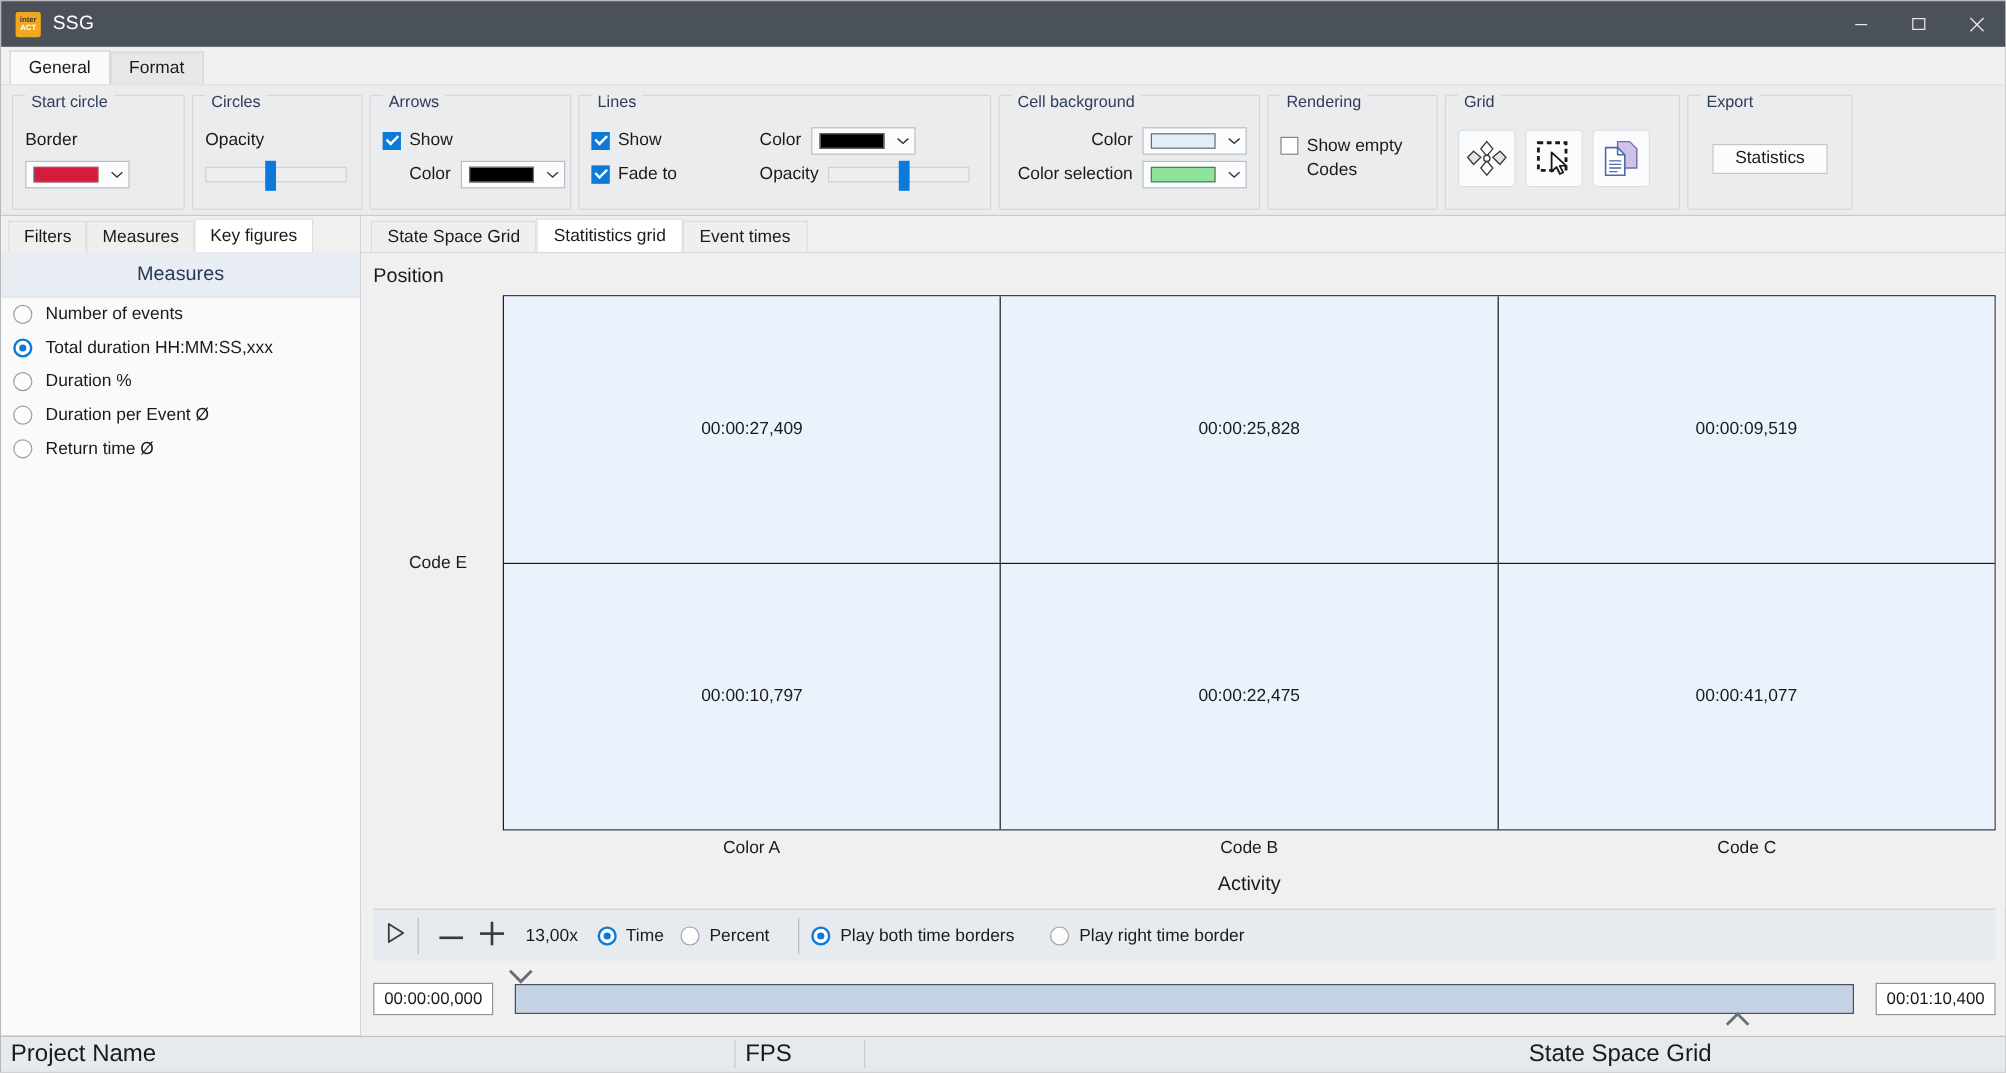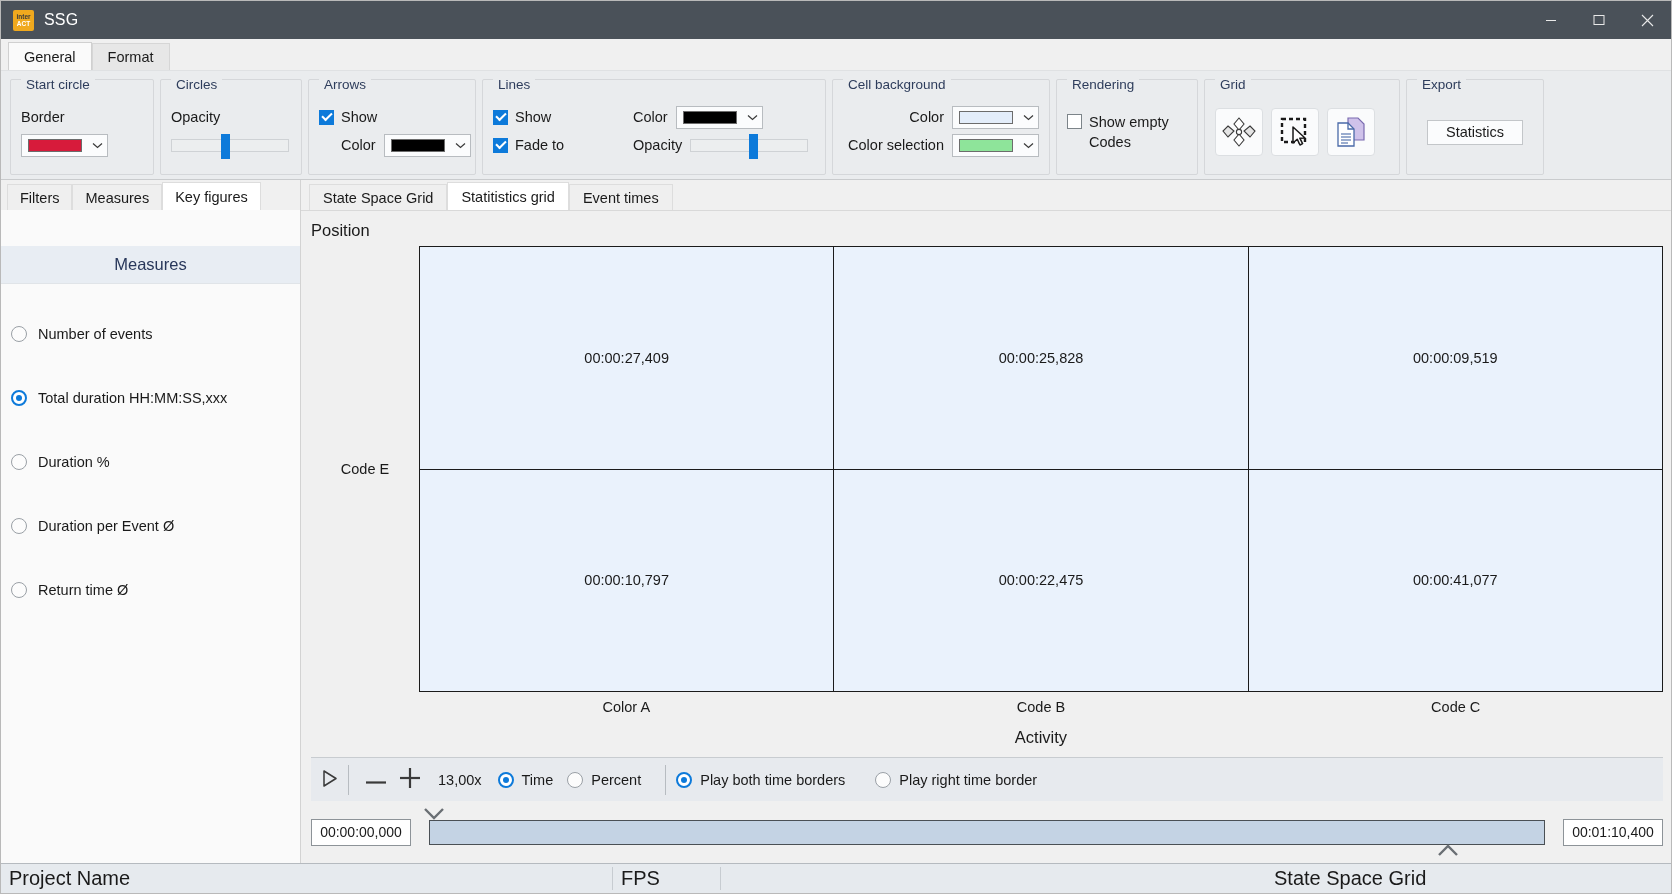--- a/index.html
+++ b/index.html
@@ -85,21 +85,21 @@
              margin-right: 8px; }
   .toolbtn:last-child { margin-right: 0; }
   .statbtn { border: 1px solid #c3c6c9; background: #fbfcfd; height: 25px; padding: 0 18px;
              display: flex; align-items: center; font-size: 14.5px; }
 
   
   .body { flex: 1 1 auto; display: flex; min-height: 0; background: #f0f0f0; }
 
   
   .leftpane { width: 300px; flex: 0 0 300px; display: flex; flex-direction: column;
-              background: #fafafa; border-right: 1px solid #d3d3d3; gap: 36px; }
+              background: #fafafa; border-right: 1px solid #d3d3d3; }
   .ltabs { height: 30px; display: flex; align-items: flex-end; padding-left: 6px;
            background: #f0f0f0; flex: 0 0 30px; }
   .ltab { height: 26px; padding: 0 12px; display: flex; align-items: center; font-size: 14.5px;
           background: #efefef; border: 1px solid #dddddd; border-bottom: none; }
   .ltab.active { background: #ffffff; height: 28px; }
   .measures-hdr { background: #e8edf3; color: #28375a; text-align: center; font-size: 16.5px;
                   padding: 9px 0; border-bottom: 1px solid #e0e4e8; }
   .radio-row { display: flex; padding: 6px 0 6px 10px; }
   .radio { width: 16px; height: 16px; border-radius: 50%; border: 1px solid #9aa0a6;
            background: #fcfcfc; margin-right: 11px; flex: 0 0 16px; position: relative; }

